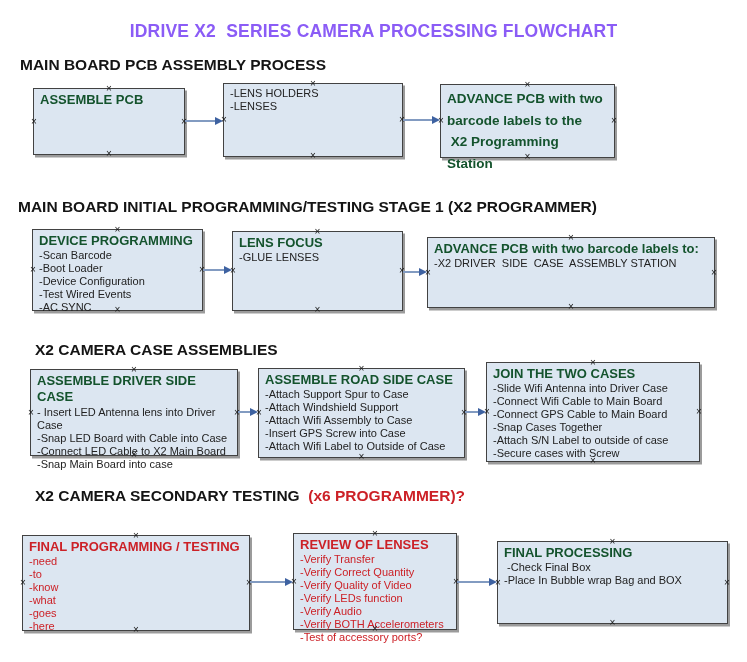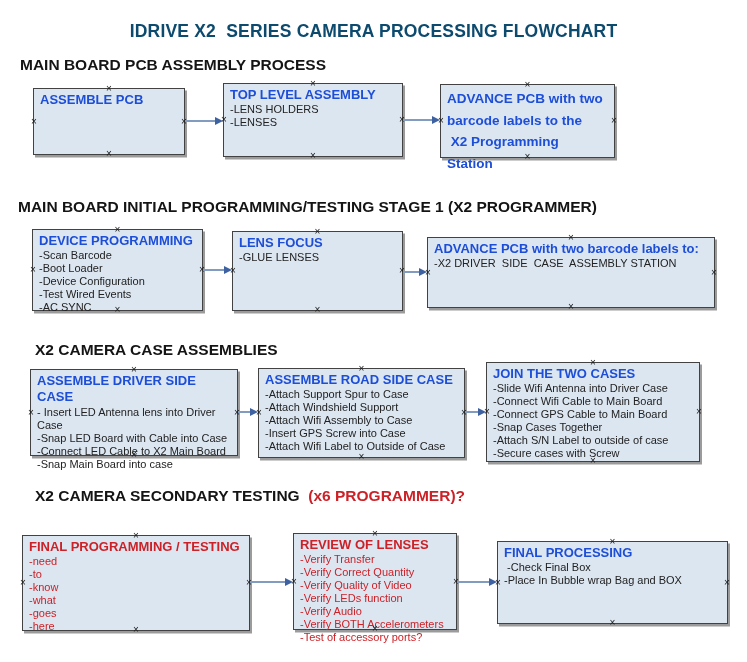--- a/index.html
+++ b/index.html
@@ -1,35 +1,35 @@
 <!DOCTYPE html>
 <html style="--box_fill: #dce6f1; --box_border: #424242; --arrow_line: #829bc1; --arrow_head: #3e62a1; --red_text: #cc2127;"><head>
 <meta charset="utf-8">
 <style>
   html,body{margin:0;padding:0;background:#ffffff;}
   body{font-family:"Liberation Sans", sans-serif;}
   .canvas{position:relative;width:747px;height:662px;background:#fff;overflow:hidden;}
 
   .page-title{
     position:absolute;left:0;right:0;top:21px;text-align:center;
-    font-size:17.5px;font-weight:bold;color:#0c4a6e;white-space:pre-wrap;letter-spacing:.2px;
+    font-size:17.5px;font-weight:bold;color:#8b5cf6;white-space:pre-wrap;letter-spacing:.2px;
   }
   .sec-heading{
     position:absolute;font-size:15.5px;font-weight:bold;color:#141414;white-space:pre-wrap;
   }
   .red-text{color:var(--red_text,#cc2127);}
 
   .fbox{
     position:absolute;box-sizing:border-box;
     background:var(--box_fill,#dce6f1);
     border:1.6px solid var(--box_border,#424242);
     box-shadow:2px 2.5px 0 #9b9b9b;
     padding:3px 6px 2px 6px;
   }
-  .fbox-title{font-size:13px;font-weight:bold;color:#1d4ed8;line-height:1.25;white-space:pre-wrap;}
+  .fbox-title{font-size:13px;font-weight:bold;color:#14532d;line-height:1.25;white-space:pre-wrap;}
   .loose .fbox-title{font-size:13.5px;line-height:1.6;}
   .fbox-item{font-size:11px;line-height:13px;color:#222;white-space:pre-wrap;}
   .red .fbox-title,.red .fbox-item{color:var(--red_text,#cc2127);}
 
   .handle{
     position:absolute;font-size:10px;line-height:1;color:#1a1a1a;
     transform:translate(-50%,-50%);font-weight:400;pointer-events:none;
   }
 
   .arrow{position:absolute;height:10px;}
@@ -53,21 +53,20 @@
   <div class="sec-heading" style="left:35px;top:487px"><span>X2 CAMERA SECONDARY TESTING </span><span class="red-text"> (x6 PROGRAMMER)?</span></div>
 
   <div class="fbox" style="left:33px;top:88px;width:152px;height:67px">
     <div class="fbox-title">ASSEMBLE PCB</div>
   <span class="handle" style="left: 50%; top: 0%;">×</span>
       <span class="handle" style="left: 50%; top: 100%;">×</span>
       <span class="handle" style="left: 0%; top: 50%;">×</span>
       <span class="handle" style="left: 100%; top: 50%;">×</span>
     </div>
   <div class="fbox" style="left:223px;top:83px;width:180px;height:74px">
-    <div class="fbox-title">TOP LEVEL ASSEMBLY</div>
     <div class="fbox-items">
         <div class="fbox-item">-LENS HOLDERS</div>
         <div class="fbox-item">-LENSES</div>
       </div>
   <span class="handle" style="left: 50%; top: 0%;">×</span>
       <span class="handle" style="left: 50%; top: 100%;">×</span>
       <span class="handle" style="left: 0%; top: 50%;">×</span>
       <span class="handle" style="left: 100%; top: 50%;">×</span>
     </div>
   <div class="fbox loose" style="left:440px;top:84px;width:175px;height:74px">

